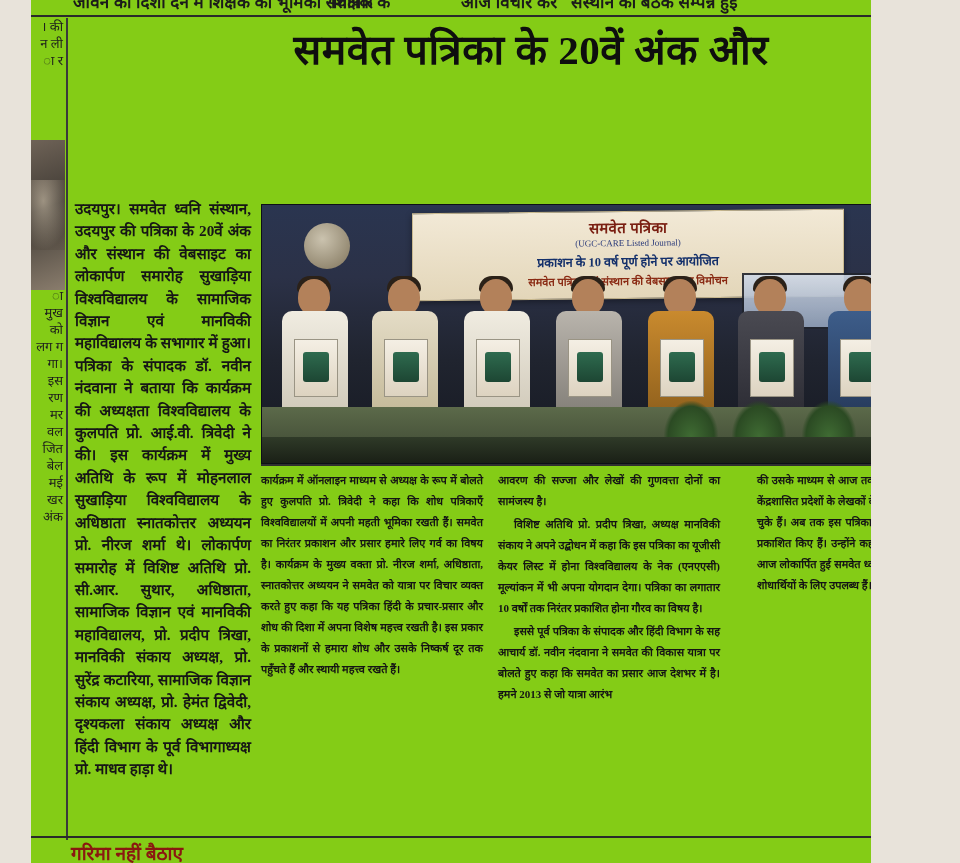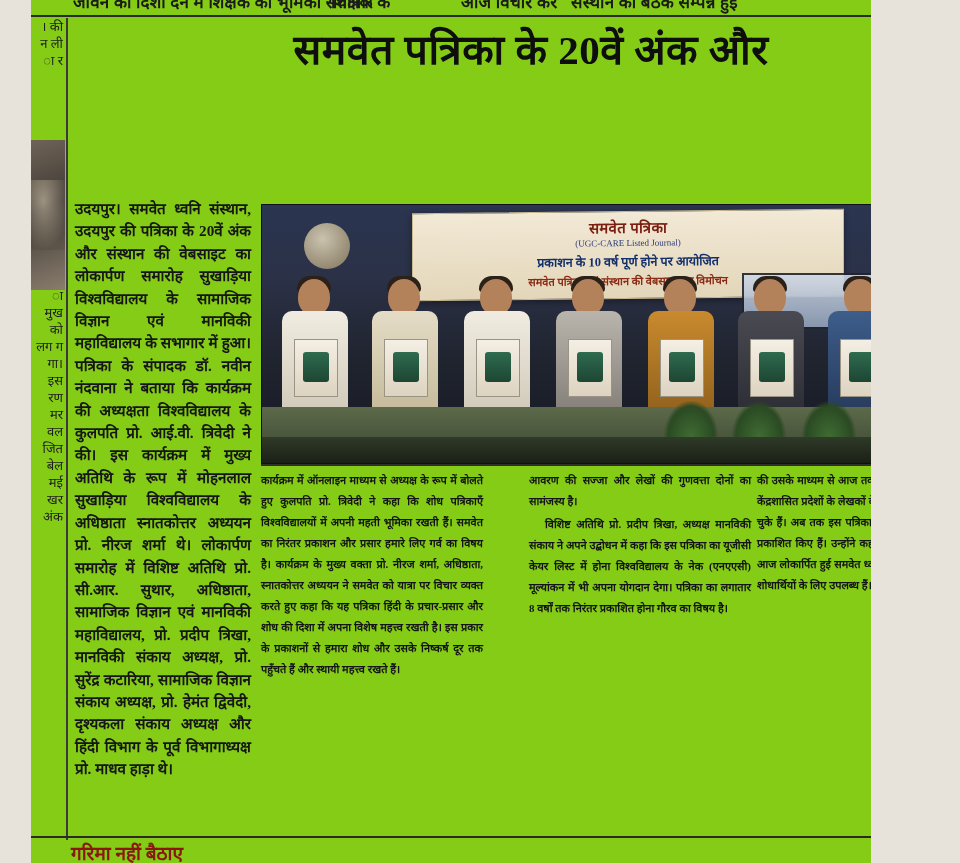--- a/index.html
+++ b/index.html
@@ -278,21 +278,21 @@
     width: 222px;
     font-size: 11px;
     line-height: 21px;
     color: #141414;
     text-align: justify;
     font-weight: bold;
   }
   .col p { margin: 0 0 2px 0; text-indent: 16px; }
   .col p.noind { text-indent: 0; }
   .c1 { left: 0; }
-  .c2 { left: 268px; }
+  .c2 { left: 237px; }
   .c3 { left: 496px; }
 
   .rule-mid {
     position: absolute;
     top: 266px; left: 186px;
     width: 726px; height: 2px;
     background: #2f2f2f;
   }
 
   
@@ -433,21 +433,22 @@
     </div>
 
     <div class="rule-mid"></div>
 
     <div class="cols">
       <div class="col c1">
         <p class="noind">कार्यक्रम में ऑनलाइन माध्यम से अध्यक्ष के रूप में बोलते हुए कुलपति प्रो. त्रिवेदी ने कहा कि शोध पत्रिकाएँ विश्वविद्यालयों में अपनी महती भूमिका रखती हैं। समवेत का निरंतर प्रकाशन और प्रसार हमारे लिए गर्व का विषय है। कार्यक्रम के मुख्य वक्ता प्रो. नीरज शर्मा, अधिष्ठाता, स्नातकोत्तर अध्ययन ने समवेत को यात्रा पर विचार व्यक्त करते हुए कहा कि यह पत्रिका हिंदी के प्रचार-प्रसार और शोध की दिशा में अपना विशेष महत्त्व रखती है। इस प्रकार के प्रकाशनों से हमारा शोध और उसके निष्कर्ष दूर तक पहुँचते हैं और स्थायी महत्त्व रखते हैं।</p>
       </div>
       <div class="col c2">
         <p class="noind">आवरण की सज्जा और लेखों की गुणवत्ता दोनों का सामंजस्य है।</p>
-        <p>विशिष्ट अतिथि प्रो. प्रदीप त्रिखा, अध्यक्ष मानविकी संकाय ने अपने उद्बोधन में कहा कि इस पत्रिका का यूजीसी केयर लिस्ट में होना विश्वविद्यालय के नेक (एनएएसी) मूल्यांकन में भी अपना योगदान देगा। पत्रिका का लगातार 8 वर्षों तक निरंतर प्रकाशित होना गौरव का विषय है।</p>
+        <p>विशिष्ट अतिथि प्रो. प्रदीप त्रिखा, अध्यक्ष मानविकी संकाय ने अपने उद्बोधन में कहा कि इस पत्रिका का यूजीसी केयर लिस्ट में होना विश्वविद्यालय के नेक (एनएएसी) मूल्यांकन में भी अपना योगदान देगा। पत्रिका का लगातार 10 वर्षों तक निरंतर प्रकाशित होना गौरव का विषय है।</p>
+        <p>इससे पूर्व पत्रिका के संपादक और हिंदी विभाग के सह आचार्य डॉ. नवीन नंदवाना ने समवेत की विकास यात्रा पर बोलते हुए कहा कि समवेत का प्रसार आज देशभर में है। हमने 2013 से जो यात्रा आरंभ</p>
       </div>
       <div class="col c3">
         <p class="noind">की उसके माध्यम से आज तक देश के 22 राज्यों और 04 केंद्रशासित प्रदेशों के लेखकों के आलेख इसमें प्रकाशित हो चुके हैं। अब तक इस पत्रिका में 300 से अधिक शोधपत्र प्रकाशित किए हैं। उन्होंने कहा कि पत्रिका के सभी अंक आज लोकार्पित हुई समवेत ध्वनि संस्थान की वेबसाइट पर शोधार्थियों के लिए उपलब्ध हैं।</p>
       </div>
     </div>
   </div>
 
   <div class="rule-bottom"></div>
   <div class="bottom-strip">
     <span class="b1">गरिमा नहीं बैठाए</span>

